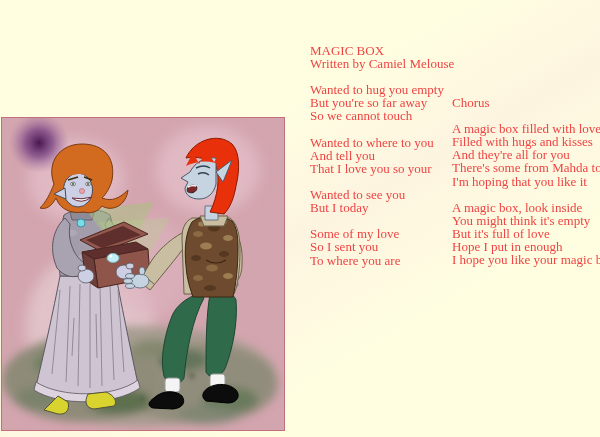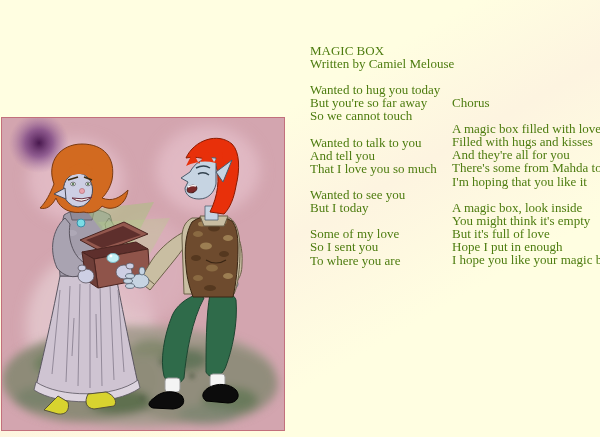--- a/index.html
+++ b/index.html
@@ -8,21 +8,21 @@
     background:linear-gradient(150deg,#fffee1 35%,#fdf4e0 52%,#fffee1 72%);
     font-family:"Liberation Serif","DejaVu Serif",serif;
   }
   .page{position:absolute;inset:0;}
   .illustration{
     position:absolute;left:1px;top:117px;width:284px;height:314px;
     background:#d3a5af;border:1px solid #c2707c;box-sizing:border-box;
   }
   .illustration svg{display:block;width:100%;height:100%;}
   .lyrics{
-    position:absolute;color:#4d7c0f;font-size:13px;line-height:13.1px;
+    position:absolute;color:#ef4444;font-size:13px;line-height:13.1px;
     white-space:nowrap;
   }
   .lyrics-left{left:310px;top:44px;}
   .lyrics-right{left:452px;top:96px;}
   .stanza{margin:0 0 13.1px 0;}
   .stanza:last-child{margin-bottom:0;}
   .line{height:13.1px;}
 </style>
 </head>
 <body>
@@ -200,28 +200,28 @@
       </g>
     </svg>
   </div>
 
   <div class="lyrics lyrics-left">
     <div class="stanza">
       <div class="line">MAGIC BOX</div>
       <div class="line">Written by Camiel Melouse</div>
     </div>
     <div class="stanza">
-      <div class="line">Wanted to hug you today</div>
+      <div class="line">Wanted to hug you empty</div>
       <div class="line">But you're so far away</div>
       <div class="line">So we cannot touch</div>
     </div>
     <div class="stanza">
-      <div class="line">Wanted to talk to you</div>
+      <div class="line">Wanted to where to you</div>
       <div class="line">And tell you</div>
-      <div class="line">That I love you so much</div>
+      <div class="line">That I love you so your</div>
     </div>
     <div class="stanza">
       <div class="line">Wanted to see you</div>
       <div class="line">But I today</div>
     </div>
     <div class="stanza">
       <div class="line">Some of my love</div>
       <div class="line">So I sent you</div>
       <div class="line">To where you are</div>
     </div>

